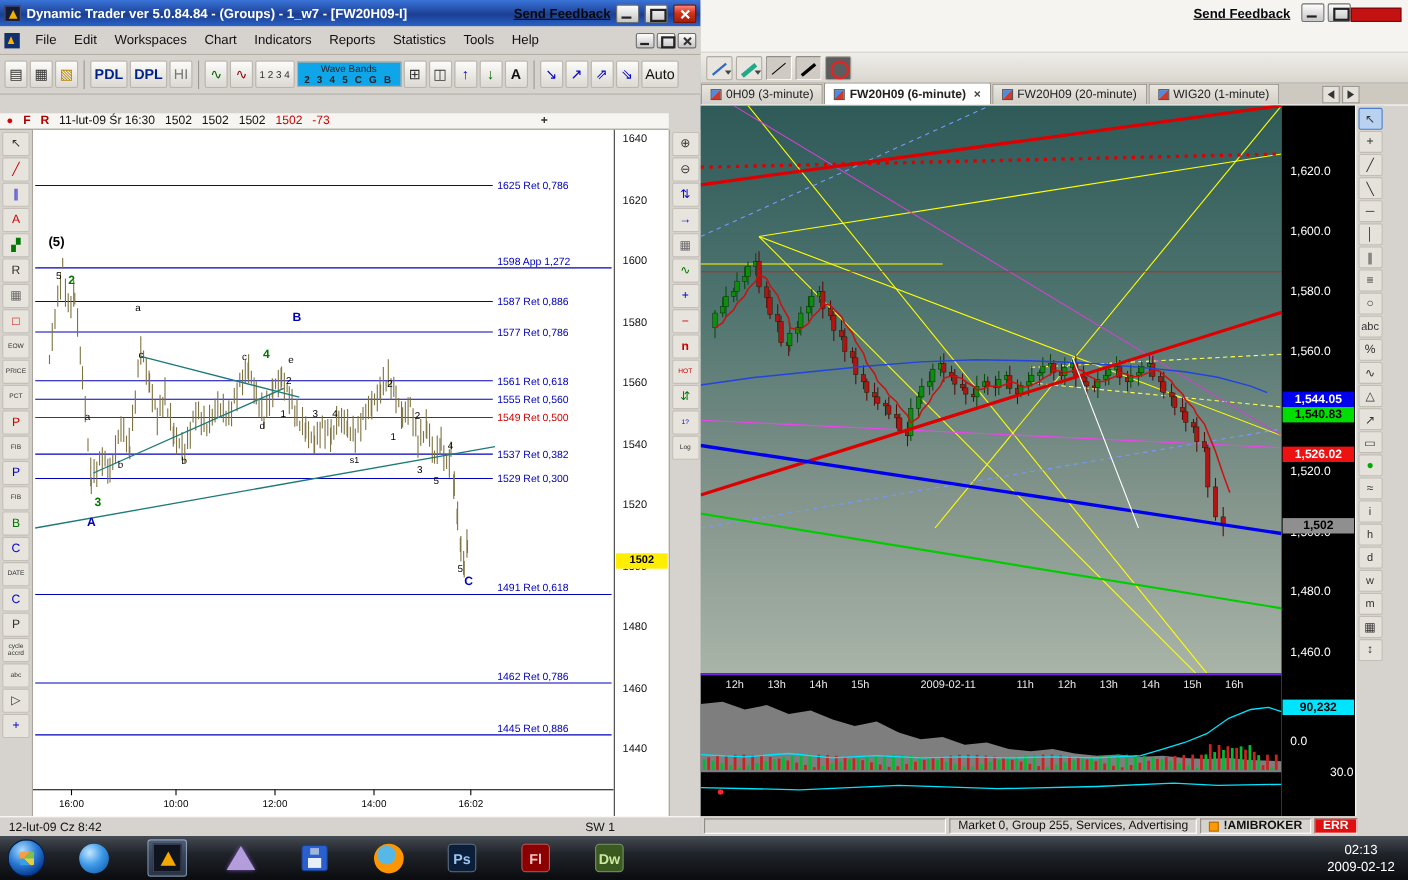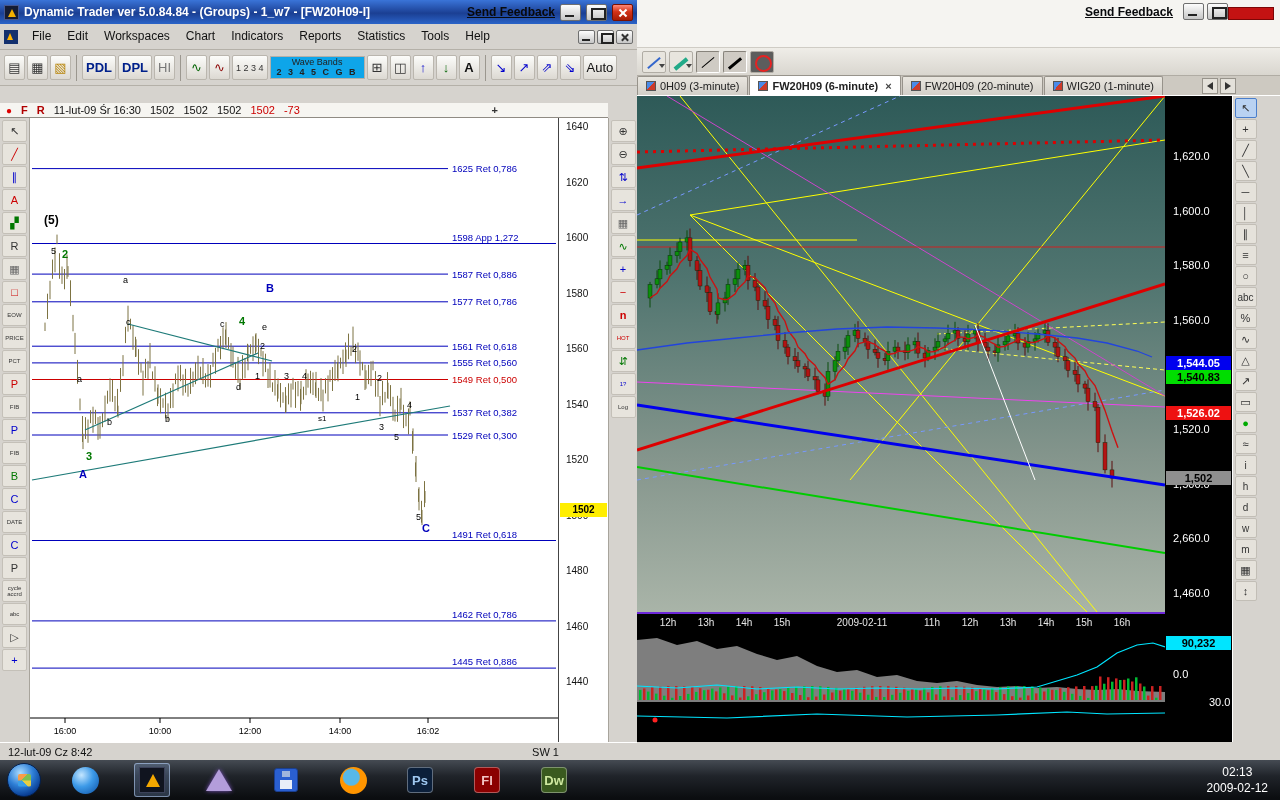--- a/index.html
+++ b/index.html
@@ -779,21 +779,21 @@
         <line x1="0" y1="371" x2="528" y2="457" stroke="#00cc00" stroke-width="2"></line>
         <line x1="338" y1="229" x2="398" y2="384" stroke="#ffffff" stroke-width="1"></line>
       </svg>
     <div class="ab-axis" id="ab-axis">
         <div class="abtick" style="top: 54px;">1,620.0</div>
         <div class="abtick" style="top: 109px;">1,600.0</div>
         <div class="abtick" style="top: 163px;">1,580.0</div>
         <div class="abtick" style="top: 218px;">1,560.0</div>
         <div class="abtick" style="top: 327px;">1,520.0</div>
         <div class="abtick" style="top: 382px;">1,500.0</div>
-        <div class="abtick" style="top: 436px;">2,660.0</div>
+        <div class="abtick" style="top: 436px;">1,480.0</div>
         <div class="abtick" style="top: 491px;">1,460.0</div>
         <div class="abtag" style="top: 260px; background: rgb(0, 0, 238); color: rgb(255, 255, 255);">1,544.05</div>
         <div class="abtag" style="top: 274px; background: rgb(0, 221, 0); color: rgb(0, 0, 0);">1,540.83</div>
         <div class="abtag" style="top: 310px; background: rgb(238, 17, 17); color: rgb(255, 255, 255);">1,526.02</div>
         <div class="abtag" style="top: 375px; background: rgb(143, 143, 143); color: rgb(0, 0, 0);">1,502</div>
         <div class="abtag" style="top: 540px; background: rgb(0, 229, 255); color: rgb(0, 0, 0);">90,232</div>
         <div class="abtick" style="top: 572px;">0.0</div>
         <div class="abtick" style="top: 600px; margin-left: 36px;">30.0</div>
       </div>
     <div class="ab-xaxis" id="ab-xaxis">
@@ -967,20 +967,30 @@
         <div class="abrtool" style="color: rgb(0, 170, 0);">●</div>
         <div class="abrtool">≈</div>
         <div class="abrtool" style="font-size: 10px;">i</div>
         <div class="abrtool" style="font-size: 10px;">h</div>
         <div class="abrtool" style="font-size: 10px;">d</div>
         <div class="abrtool" style="font-size: 10px;">w</div>
         <div class="abrtool" style="font-size: 10px;">m</div>
         <div class="abrtool">▦</div>
         <div class="abrtool">↕</div>
       </div>
+    <div class="ab-status">
+      <span class="cell spacer"></span>
+      <span class="cell">Market 0, Group 255, Services, Advertising</span>
+      <span class="cell brandcell">
+        <span class="brand-icon"></span>
+        <span>!AMIBROKER</span>
+      </span>
+      <span class="cell errcell">ERR</span>
+      <span class="gripcell"></span>
+    </div>
   </div>
 
   <div class="taskbar">
     <div class="start-orb">
       <div class="orb-flag"></div>
     </div>
     <div class="tb-icons" id="tb-icons">
         <div class="tbicon">
           <div class="tb-globe"></div>
         </div>

